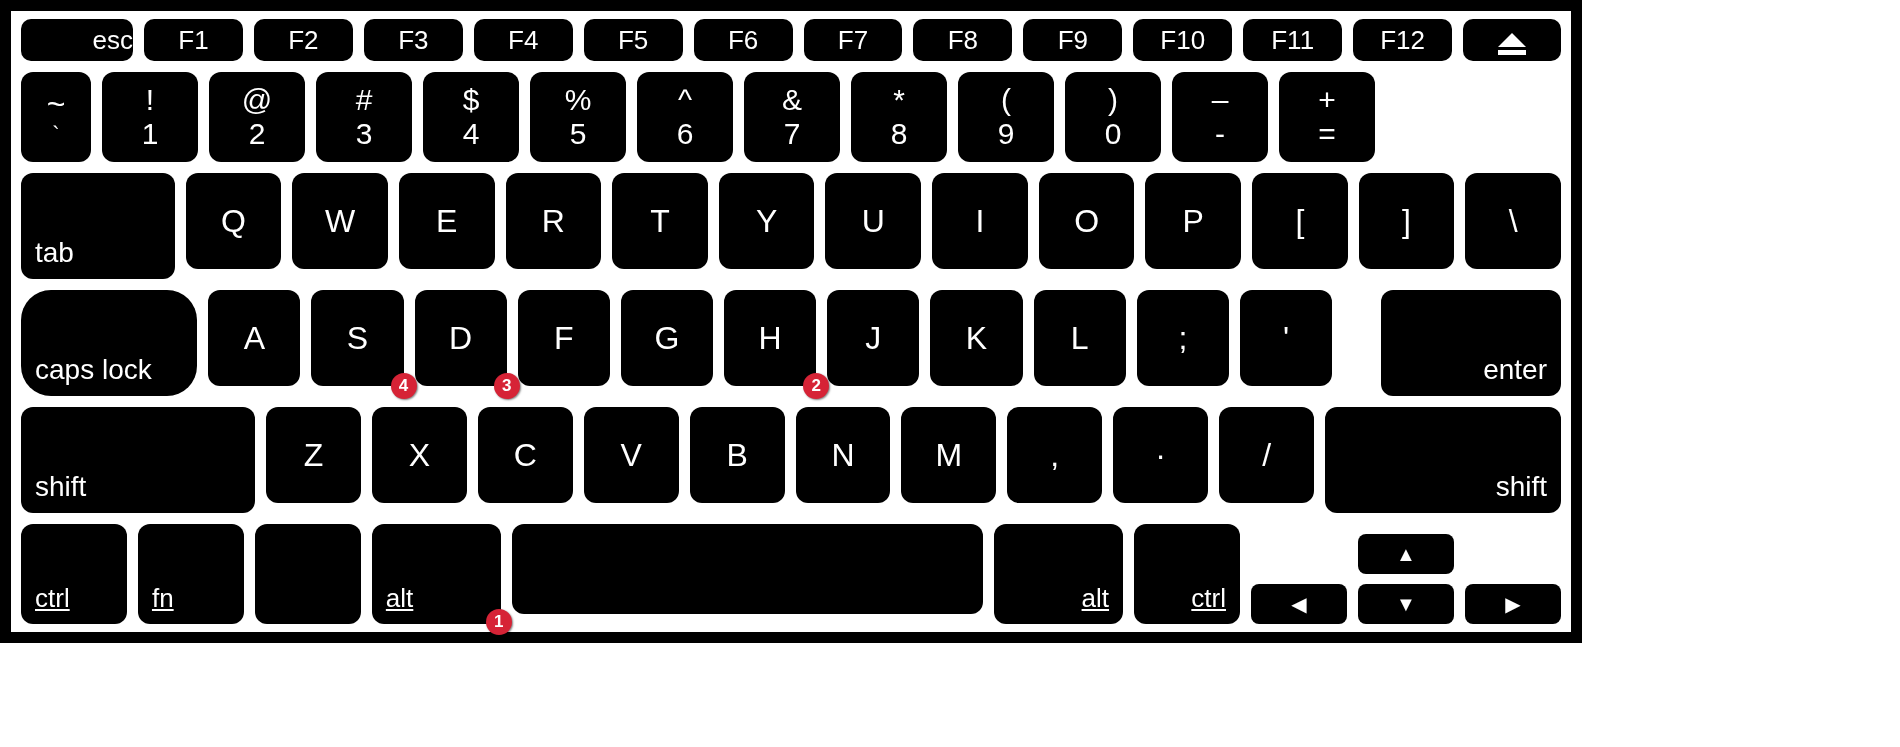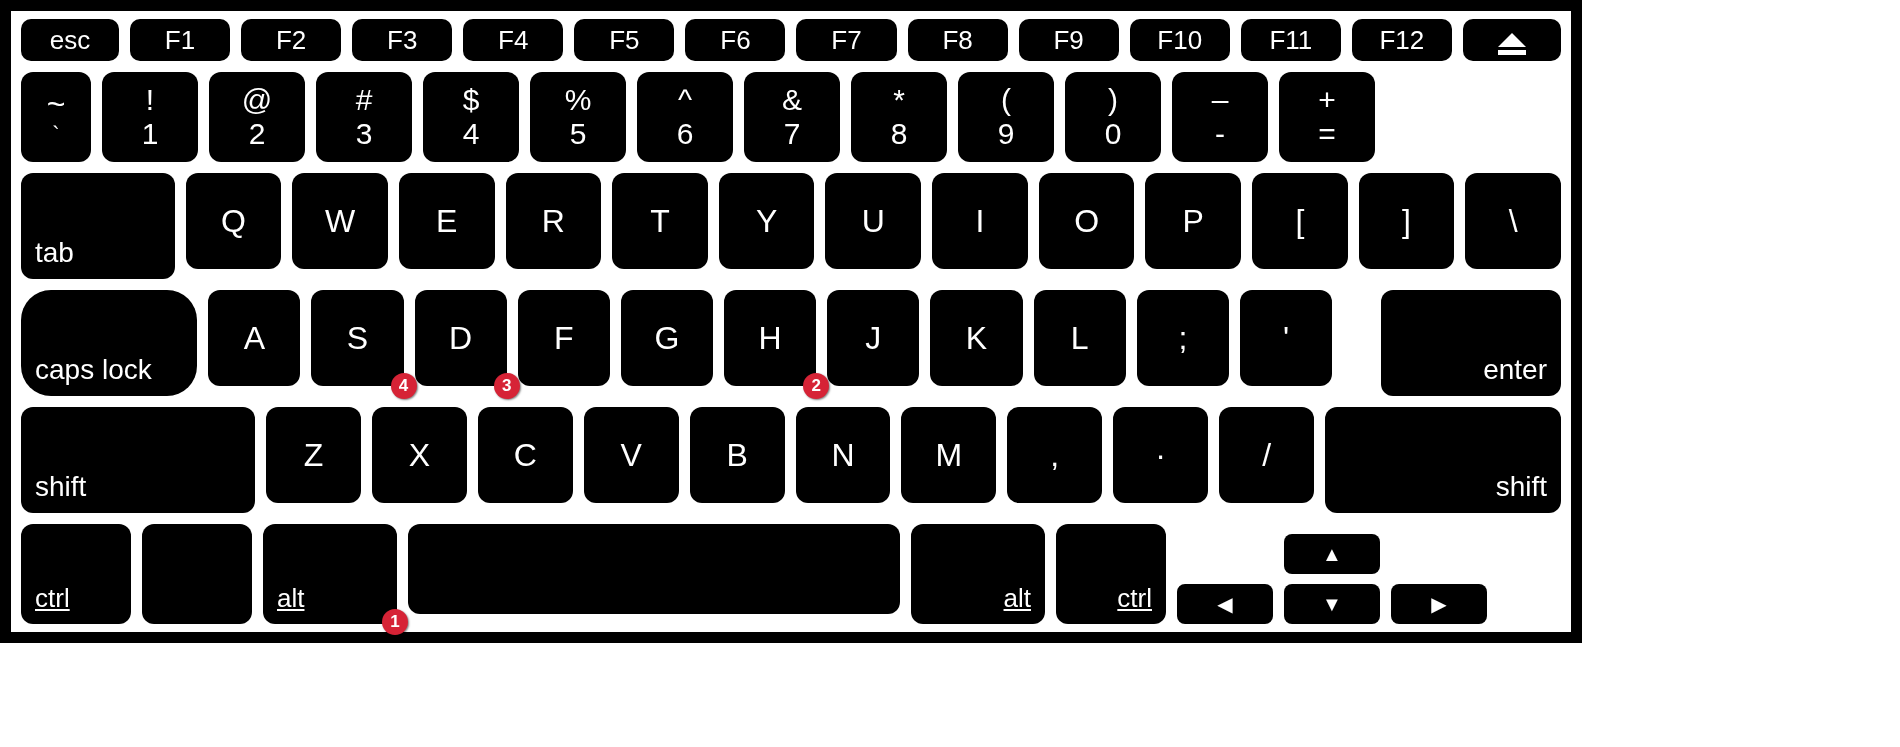--- a/index.html
+++ b/index.html
@@ -30,21 +30,21 @@
     border-radius: 12px;
     display: flex;
     align-items: center;
     justify-content: center;
     font-size: 32px;
     position: relative;
     user-select: none;
   }
   
   .func-row .key { height: 42px; border-radius: 10px; font-size: 26px; flex: 1; }
-  .func-row .esc { flex: 0 0 98px; justify-content: center; }
+  .func-row .esc { flex: 0 0 98px; justify-content: flex-end; padding-left: 14px; }
   .func-row .eject { flex: 0 0 98px; }
 
   .num-row .key { height: 90px; width: 96px; }
   .num-row .tilde { width: 70px; }
   .num-row .delete { width: 146px; justify-content: flex-end; align-items: flex-end; padding: 0 14px 10px 0; font-size: 28px; }
 
   .qrow .key { height: 96px; width: 100px; }
   .qrow .tab { width: 146px; justify-content: flex-start; align-items: flex-end; padding: 0 0 10px 14px; font-size: 28px; }
   .qrow .bslash { width: 100px; }
 
@@ -360,20 +360,23 @@
       </div>
     <div class="key shift-r">
         <span>shift</span>
       </div>
   </div>
 
   <div class="row brow">
     <div class="key ctrl-l">
         <span>ctrl</span>
       </div>
+    <div class="key fn">
+        <span>fn</span>
+      </div>
     <div class="key blank"></div>
     <div class="key alt-l" style="position:relative;">
       <span>alt</span>
       <div class="badge" style="right:-11px; bottom:-11px;">
           <span>1</span>
         </div>
     </div>
     <div class="key space">
         <span></span>
       </div>

